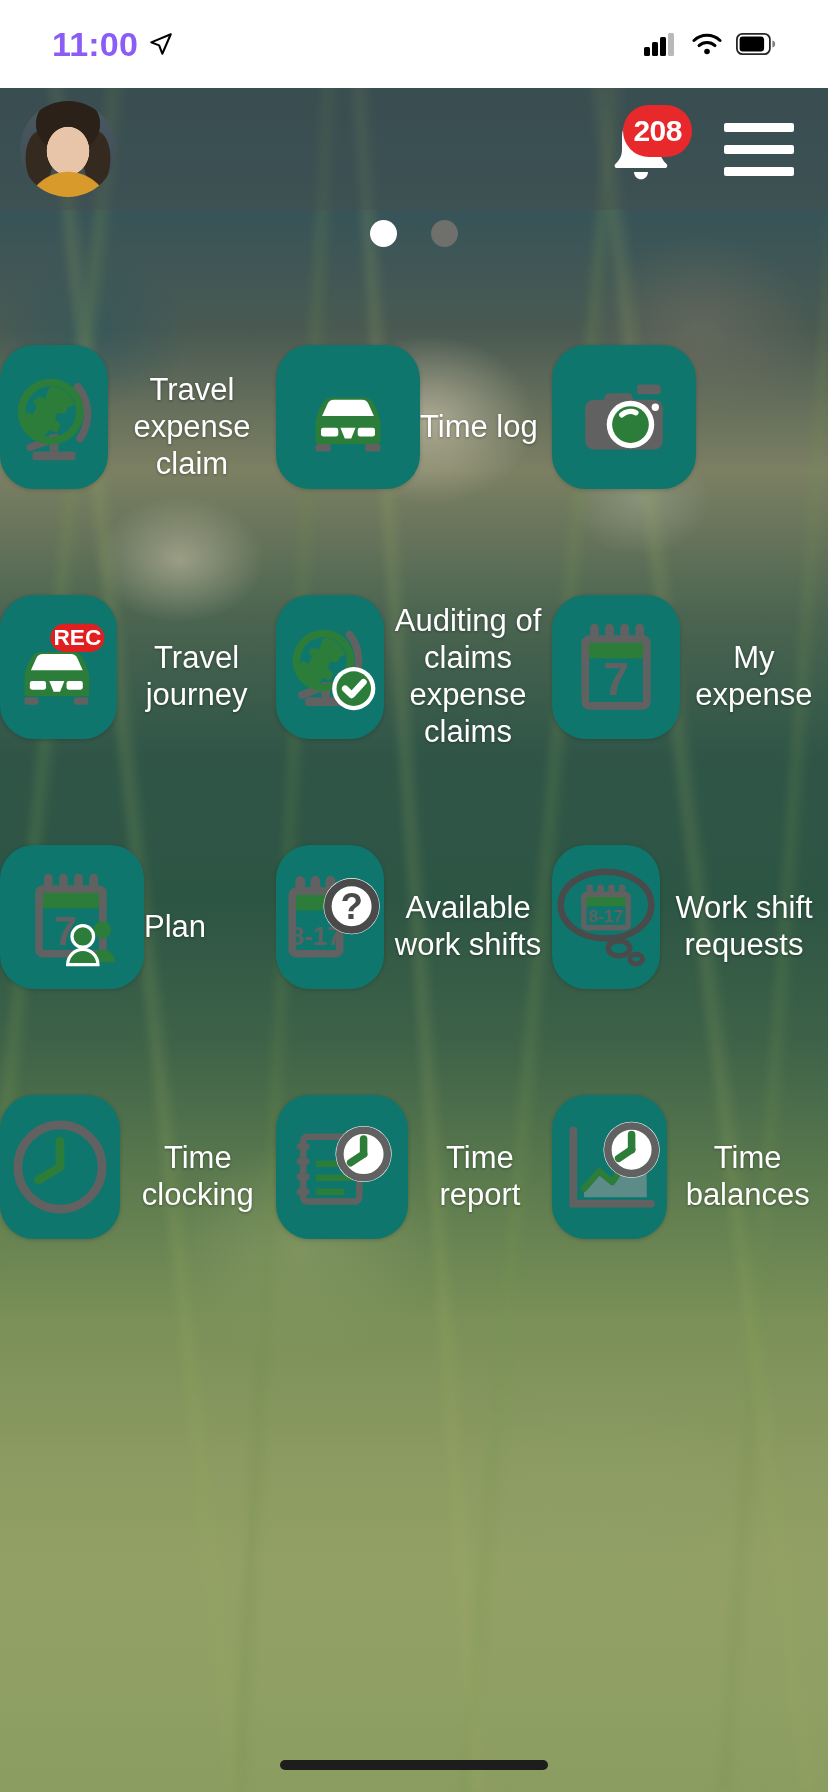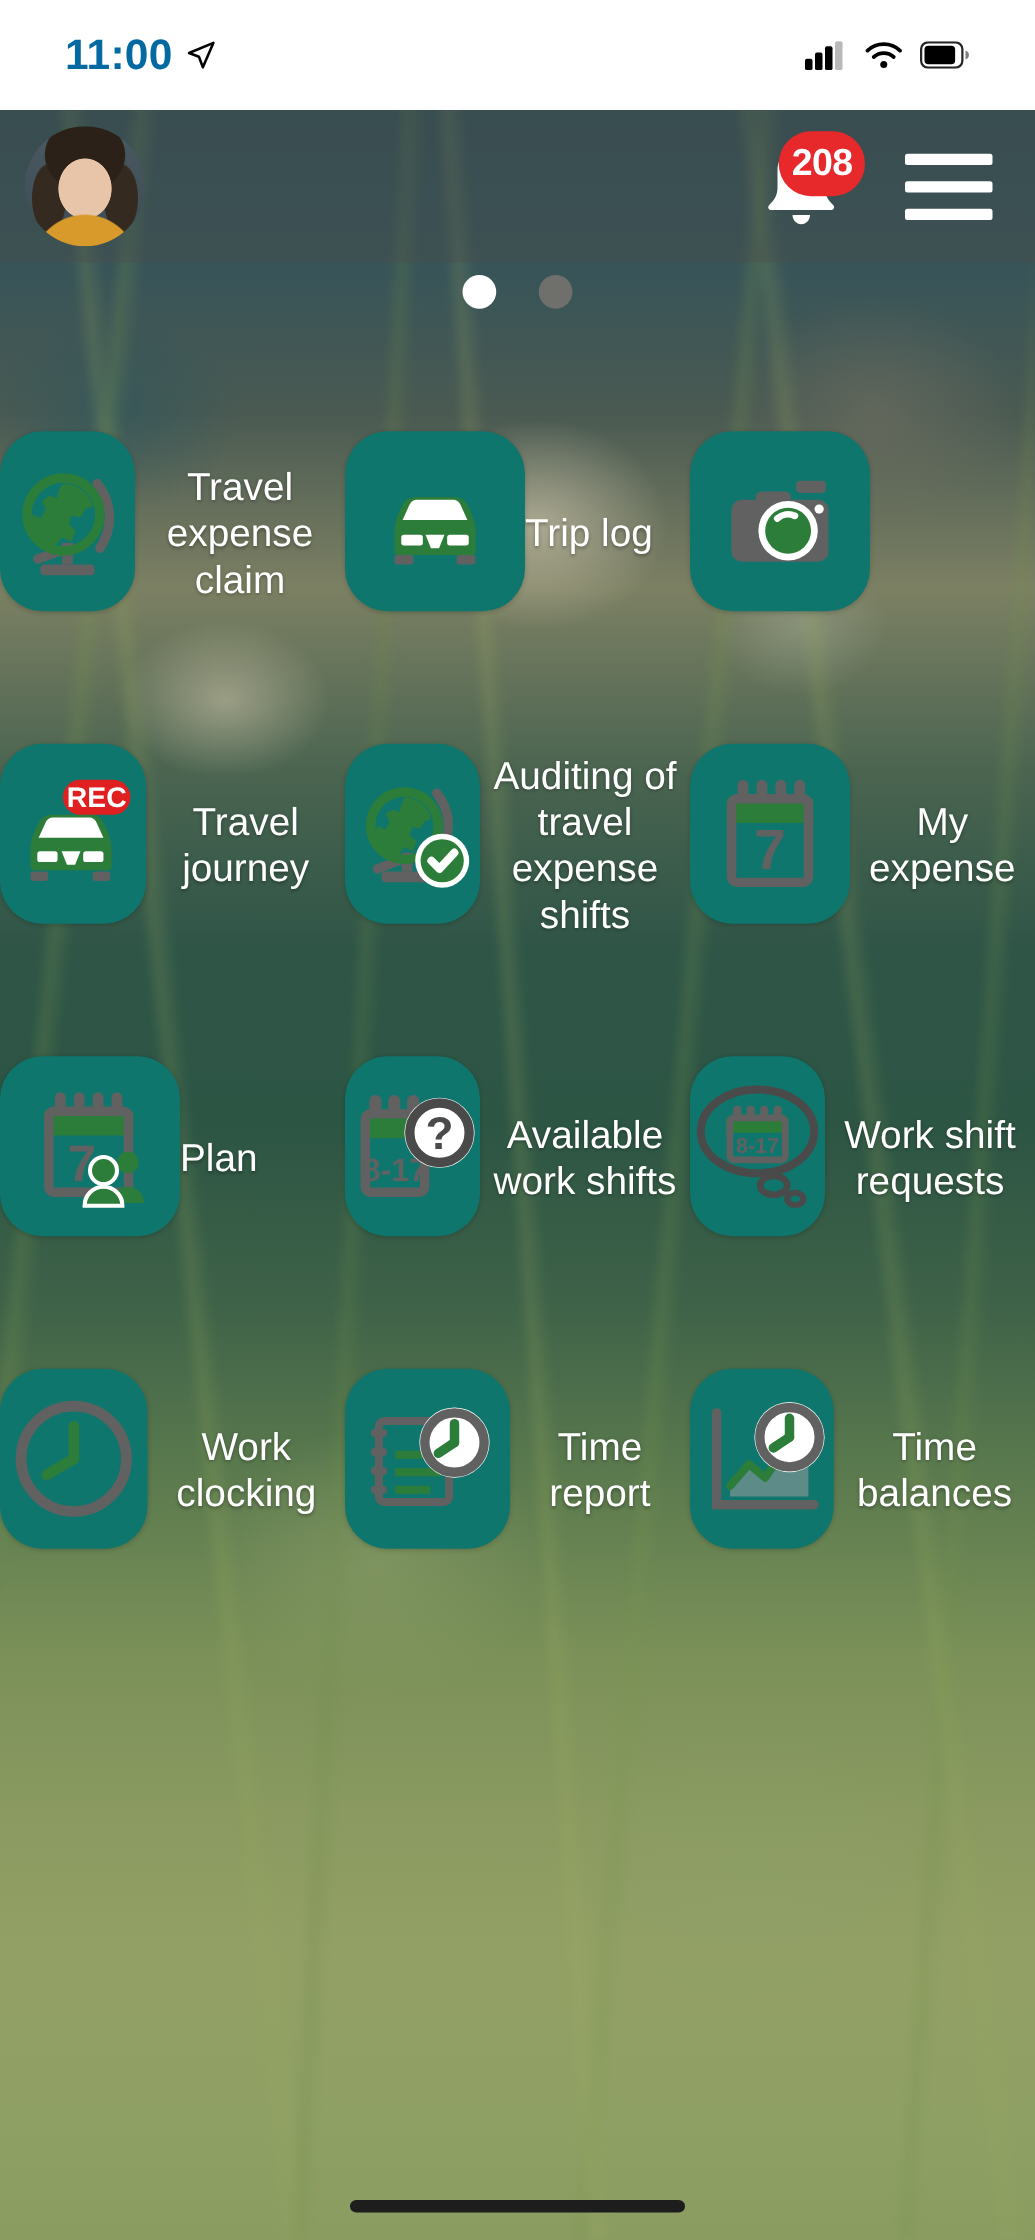--- a/index.html
+++ b/index.html
@@ -64,21 +64,21 @@
   #status-bar {
     position: absolute; top: 0; left: 0;
     width: 828px; height: 88px;
     background: #ffffff;
     z-index: 20;
     display: flex; align-items: center;
     justify-content: space-between;
     padding: 0 52px 0 52px;
   }
   .sb-left { display: flex; align-items: center; gap: 10px; }
-  .sb-time { font-size: 34px; font-weight: 600; color: #0369a1; letter-spacing: .2px; }
+  .sb-time { font-size: 34px; font-weight: 600; color: #8b5cf6; letter-spacing: .2px; }
   .sb-right { display: flex; align-items: center; gap: 14px; }
 
   
   #app-header {
     position: absolute; top: 88px; left: 0;
     width: 828px; height: 122px;
     background: rgba(75,78,74,0.42);
     z-index: 15;
     display: flex; align-items: center;
     justify-content: space-between;
@@ -237,21 +237,21 @@
         <svg viewBox="0 0 100 100">
           <path d="M20 58c0-9 4-16 6-20 2-4 5-6 10-6h28c5 0 8 2 10 6 2 4 6 11 6 20v14a3 3 0 0 1-3 3H23a3 3 0 0 1-3-3z" fill="#2d7d3a"></path>
           <path d="M31 38c1.5-3 3-4 6-4h26c3 0 4.5 1 6 4l5 11H26z" fill="#ffffff"></path>
           <rect x="25" y="60" width="16" height="8" rx="2" fill="#ffffff"></rect>
           <rect x="59" y="60" width="16" height="8" rx="2" fill="#ffffff"></rect>
           <path d="M43 60h14l-4 10h-6z" fill="#ffffff"></path>
           <rect x="20" y="75" width="14" height="7" rx="2" fill="#616161"></rect>
           <rect x="66" y="75" width="14" height="7" rx="2" fill="#616161"></rect>
         </svg>
       </div>
-      <div class="cell-label">Trip log</div>
+      <div class="cell-label">Time log</div>
     </div>
 
     <div class="cell">
       <div class="tile">
         <svg viewBox="0 0 100 100">
           <rect x="62" y="20" width="22" height="9" rx="3" fill="#616161"></rect>
           <path d="M36 28h18a4 4 0 0 1 4 4v4H32v-4a4 4 0 0 1 4-4z" fill="#616161"></path>
           <rect x="14" y="34" width="72" height="46" rx="8" fill="#616161"></rect>
           <circle cx="56" cy="57" r="22" fill="#ffffff"></circle>
           <circle cx="56" cy="57" r="17" fill="#2d7d3a"></circle>
@@ -285,21 +285,21 @@
           <path d="M68 20a38 38 0 0 1 4 42" stroke="#616161" stroke-width="7" fill="none" stroke-linecap="round"></path>
           <rect x="42" y="64" width="8" height="14" fill="#616161"></rect>
           <rect x="27" y="78" width="38" height="8" rx="3" fill="#616161"></rect>
           <circle cx="44" cy="44" r="25" fill="none" stroke="#2d7d3a" stroke-width="7"></circle>
           <path d="M44 23a21 21 0 0 1 20 16l-5 2-3 5-6-1-2 6 5 5-3 7-6-3-5 6 3 6a21 21 0 0 1-18-28l6 3 3-6-3-6 6-3 4 2 2-6z" fill="#2d7d3a"></path>
           <circle cx="72" cy="70" r="20" fill="#ffffff"></circle>
           <circle cx="72" cy="70" r="16" fill="#2d7d3a"></circle>
           <path d="M64 70l6 6 11-12" stroke="#ffffff" stroke-width="6" fill="none" stroke-linecap="round" stroke-linejoin="round"></path>
         </svg>
       </div>
-      <div class="cell-label">Auditing of travel expense shifts</div>
+      <div class="cell-label">Auditing of claims expense claims</div>
     </div>
 
     <div class="cell">
       <div class="tile">
         <svg viewBox="0 0 100 100">
           <rect x="26" y="10" width="8" height="20" rx="4" fill="#616161"></rect>
           <rect x="40" y="10" width="8" height="20" rx="4" fill="#616161"></rect>
           <rect x="54" y="10" width="8" height="20" rx="4" fill="#616161"></rect>
           <rect x="68" y="10" width="8" height="20" rx="4" fill="#616161"></rect>
           <rect x="18" y="24" width="64" height="18" fill="#2d7d3a"></rect>
@@ -365,21 +365,21 @@
     </div>
 
     <div class="cell">
       <div class="tile">
         <svg viewBox="0 0 100 100">
           <circle cx="50" cy="50" r="39" fill="none" stroke="#616161" stroke-width="8"></circle>
           <path d="M50 50 L50 26" stroke="#2d7d3a" stroke-width="8" stroke-linecap="round" fill="none"></path>
           <path d="M50 50 L30 62" stroke="#2d7d3a" stroke-width="8" stroke-linecap="round" fill="none"></path>
         </svg>
       </div>
-      <div class="cell-label">Work clocking</div>
+      <div class="cell-label">Time clocking</div>
     </div>
 
     <div class="cell">
       <div class="tile">
         <svg viewBox="0 0 100 100">
           <rect x="14" y="22" width="52" height="60" rx="4" fill="none" stroke="#616161" stroke-width="6"></rect>
           <rect x="8" y="28" width="12" height="6" rx="3" fill="#616161"></rect>
           <rect x="8" y="42" width="12" height="6" rx="3" fill="#616161"></rect>
           <rect x="8" y="56" width="12" height="6" rx="3" fill="#616161"></rect>
           <rect x="8" y="70" width="12" height="6" rx="3" fill="#616161"></rect>

